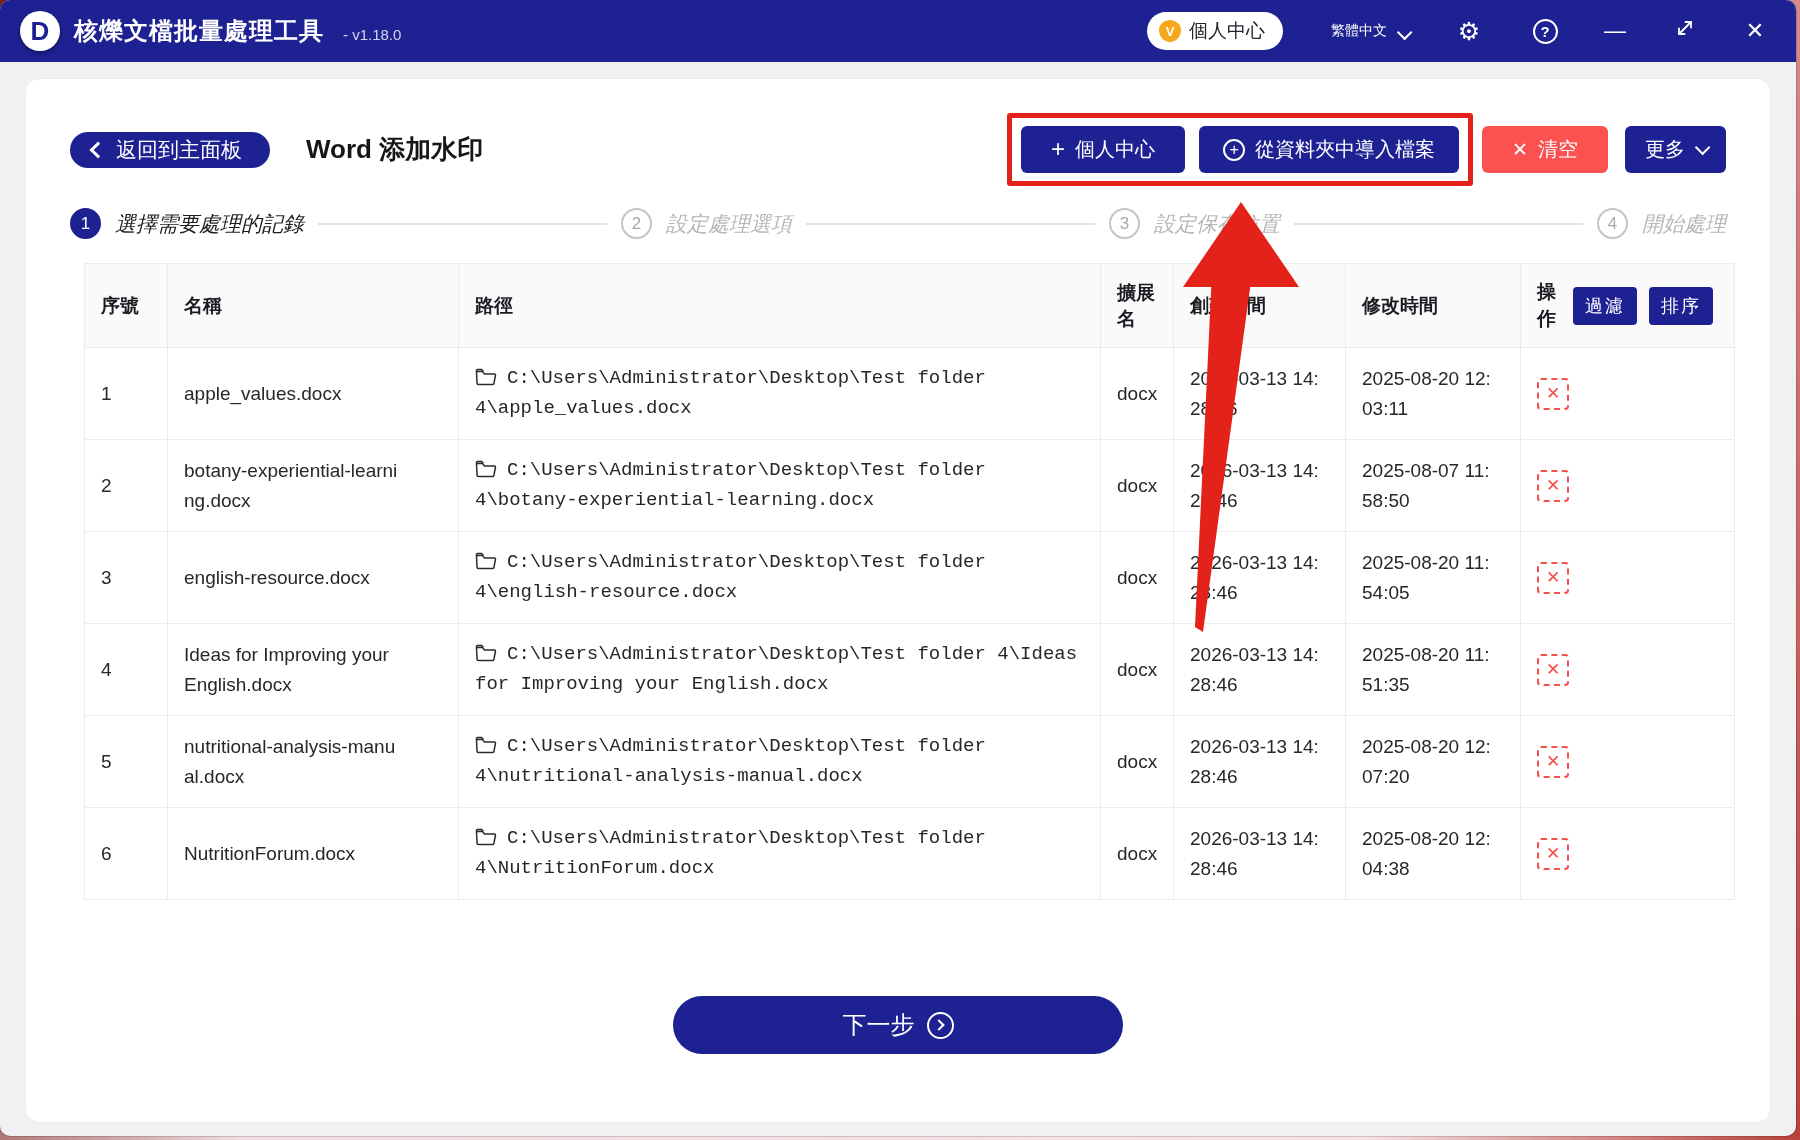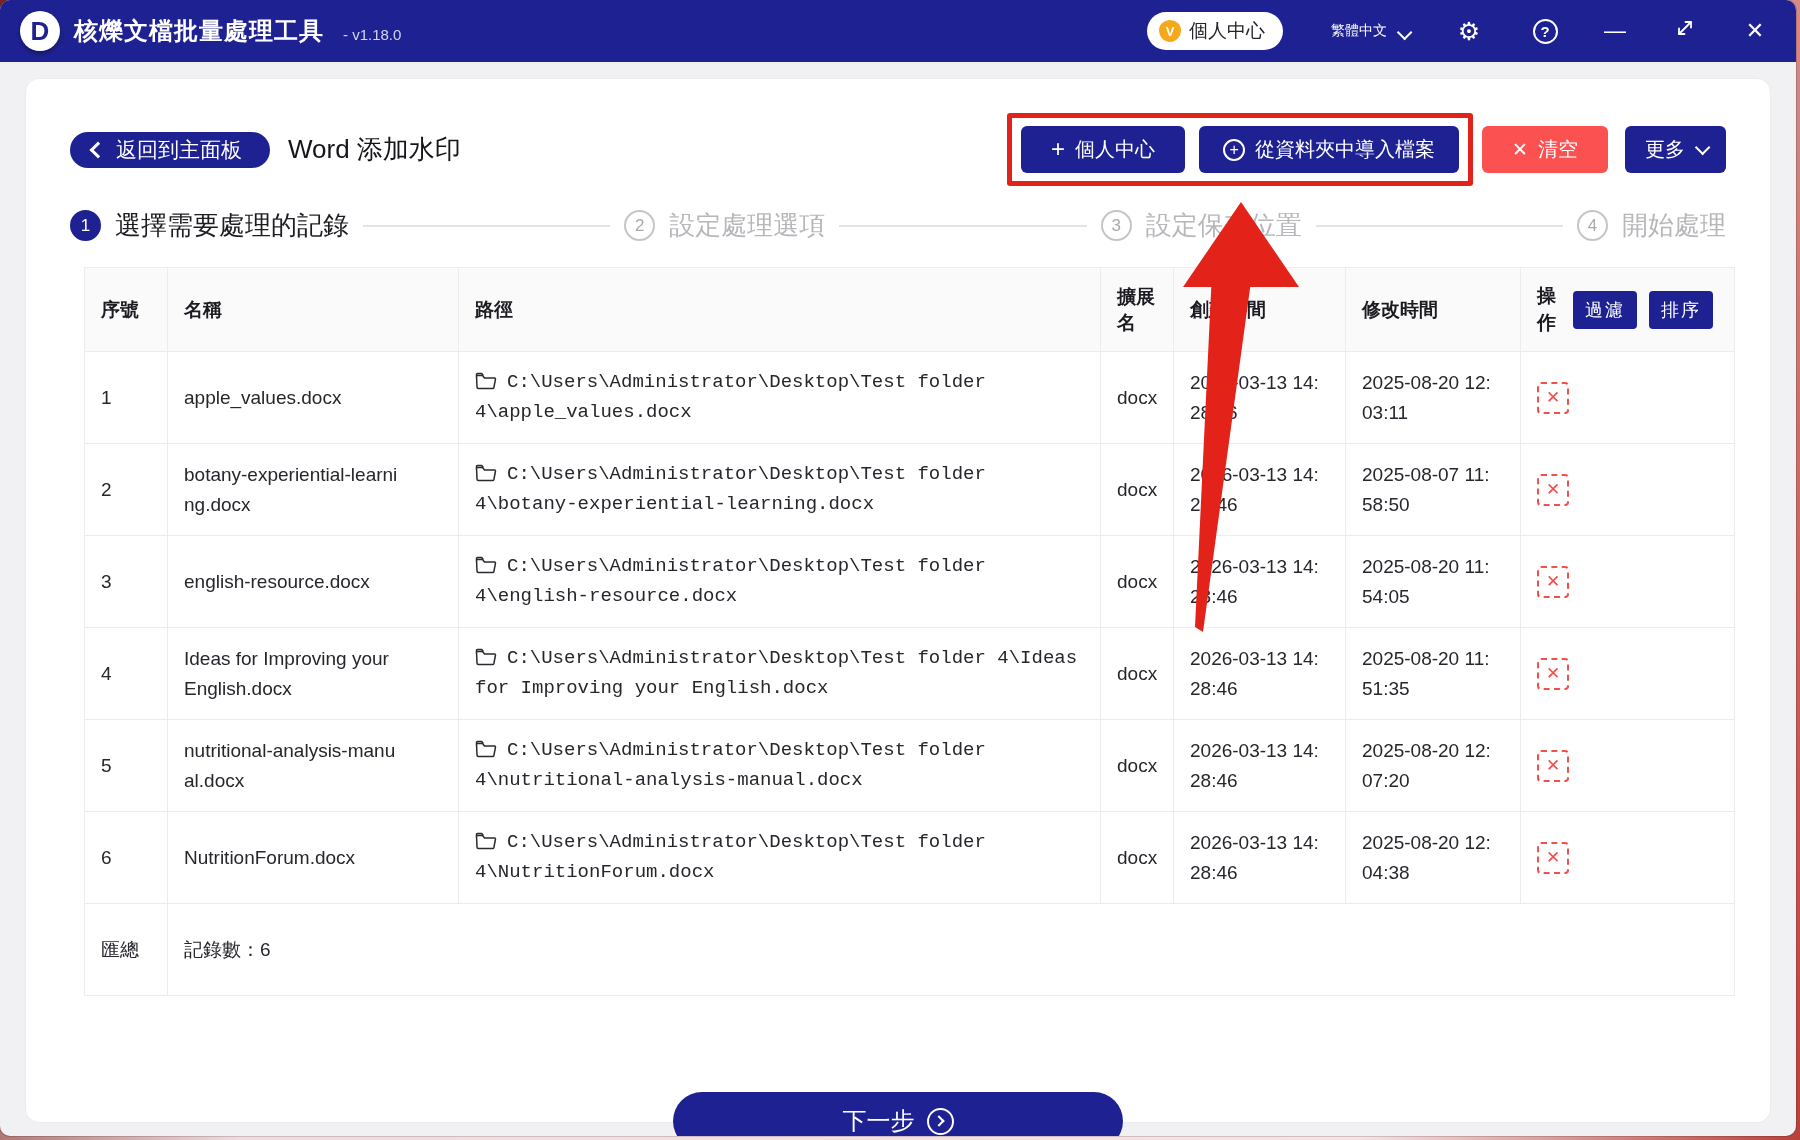--- a/index.html
+++ b/index.html
@@ -47,21 +47,21 @@
     border-radius:14px; border:1px solid #ececef; padding:0 44px;
   }
   
   .toolbar { display:flex; align-items:center; padding-top:34px; }
   .back-btn {
     background:#1e2191; color:#fff; border:none; height:36px; border-radius:24px;
     display:flex; align-items:center; gap:12px; padding:0 28px 0 22px;
     font-size:21px; cursor:pointer; font-family:inherit;
   }
   .back-chev { width:12px; height:12px; border-left:3px solid #fff; border-bottom:3px solid #fff; transform:rotate(45deg); display:inline-block; }
-  .page-title { font-size:26px; font-weight:normal; color:#15151a; margin-left:18px; }
+  .page-title { font-size:26px; font-weight:bold; color:#15151a; margin-left:36px; }
   .annotation-box {
     border:5px solid #e3231a; border-radius:3px; display:flex; gap:14px;
     padding:8px 9px; margin-right:9px;
   }
   .btn { border:none; font-family:inherit; cursor:pointer; display:flex; align-items:center; justify-content:center; gap:10px; border-radius:6px; font-size:20px; }
   .btn-blue { background:#1e2191; color:#fff; }
   .btn-add { height:47px; padding:0 30px; }
   .btn-import { height:47px; padding:0 24px; }
   .btn-clear { background:#fb5251; color:#fff; height:47px; padding:0 30px; }
   .btn-more { height:47px; padding:0 20px; }
@@ -69,21 +69,21 @@
   .circle-plus { width:22px; height:22px; border:2px solid #fff; border-radius:50%; display:flex; align-items:center; justify-content:center; font-size:16px; line-height:1; }
   .x-glyph { font-size:19px; }
   
   .steps { display:flex; align-items:center; margin-top:22px; gap:14px; }
   .step { display:flex; align-items:center; gap:14px; white-space:nowrap; }
   .step-num {
     width:31px; height:31px; border-radius:50%; display:flex; align-items:center; justify-content:center;
     font-size:17px; border:2px solid #c5c5c8; color:#a9a9ad; background:#fff;
   }
   .step.active .step-num { background:#1e2191; border-color:#1e2191; color:#fff; }
-  .step-label { font-size:26px; color:#b7b7bb; }
+  .step-label { font-size:21px; color:#b7b7bb;font-style:italic; }
   .step.active .step-label { color:#1c1c22; }
   .step-line { flex:1; height:2px; background:#e4e4e7; }
   
   table.files { border-collapse:collapse; table-layout:fixed; width:1650px; margin:24px 0 0 14px; font-size:19px; color:#26262c; }
   table.files th, table.files td { border:1px solid #ececef; text-align:left; vertical-align:middle; padding:14px 16px; }
   table.files thead th { background:#fafafb; font-weight:bold; color:#1b1b21; height:84px; }
   table.files tbody td { height:92px; background:#fff; }
   .th-actions { display:flex; align-items:center; gap:12px; }
   .th-actions .label { width:24px; line-height:1.4; }
   .mini-btn { background:#1e2191; color:#fff; border:none; border-radius:4px; width:64px; height:38px; font-size:18px; cursor:pointer; font-family:inherit; letter-spacing:2px; }
@@ -307,24 +307,20 @@
                 </svg><span>C:\Users\Administrator\Desktop\Test folder 4\NutritionForum.docx</span></span></td>
           <td>docx</td>
           <td><span class="dt">2026-03-13 14:28:46</span></td>
           <td><span class="dt">2025-08-20 12:04:38</span></td>
           <td>
               <button class="del-btn">
                 <span>✕</span>
               </button>
             </td>
         </tr>
-        <tr class="sum-row">
-          <td>匯總</td>
-          <td colspan="6">記錄數：6</td>
-        </tr>
       </tbody>
     </table>
 
     <div class="card-footer">
       <button class="next-btn">
         <span>下一步</span>
         <span class="next-circ">
             <span class="next-chev"></span>
           </span>
       </button>

